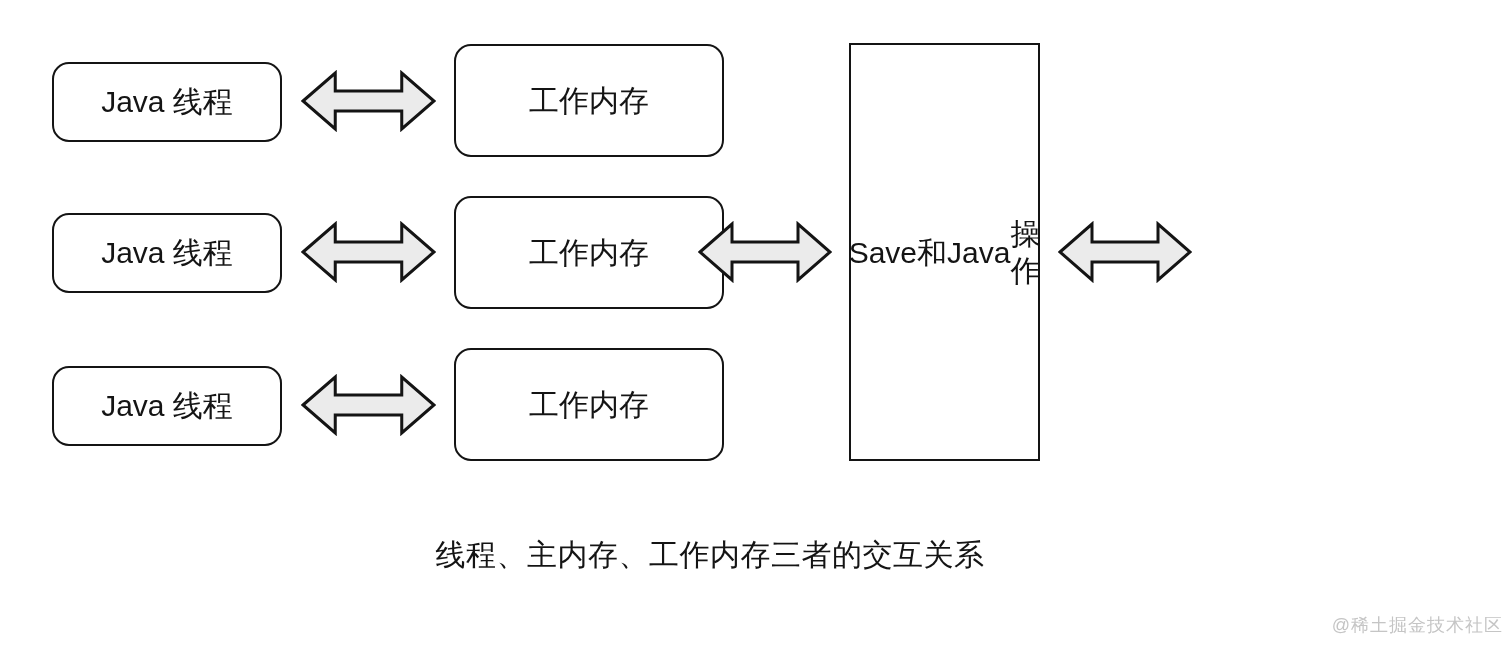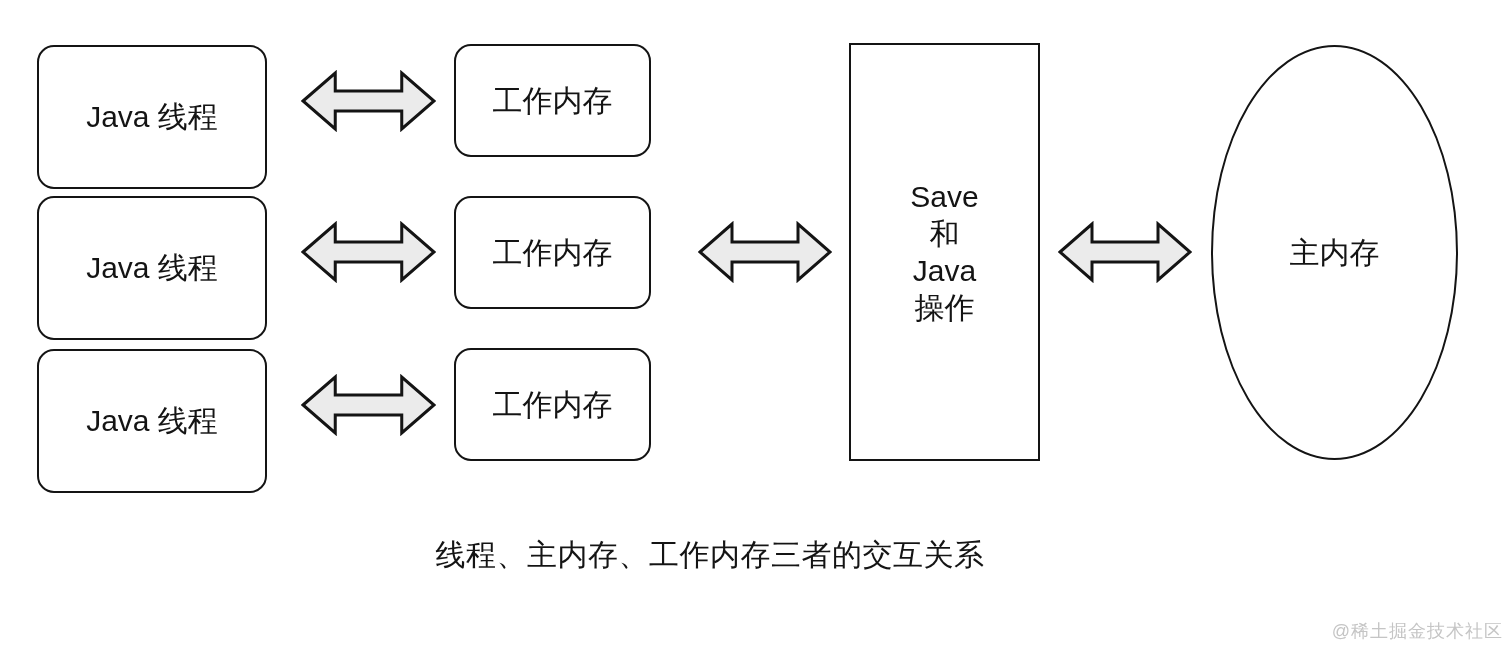--- a/index.html
+++ b/index.html
@@ -27,42 +27,43 @@
     justify-content: center;
     text-align: center;
     color: var(--line, #141414);
     font-size: 30px;
     line-height: 1.2;
   }
   .rounded {
     border-radius: 17px;
   }
   .thread-box {
-    left: 37px;
+    left: 52px;
     width: 230px;
-    height: 144px;
+    height: 80px;
+    margin-top: 17px;
   }
   .memory-box {
     left: 454px;
-    width: 197px;
+    width: 270px;
     height: 113px;
     text-align: center;
   }
   .row1 { top: 45px; }
   .row2 { top: 196px; }
   .row3 { top: 349px; }
   .mrow1 { top: 44px; }
   .mrow2 { top: 196px; }
   .mrow3 { top: 348px; }
   .saveload-box {
     left: 849px;
     top: 43px;
     width: 191px;
     height: 418px;
-    flex-direction: column;
+    flex-direction: row;
   }
   .saveload-box .line {
     display: block;
     font-size: 30px;
     line-height: 37px;
   }
   .main-memory {
     left: 1211px;
     top: 45px;
     width: 247px;
@@ -101,21 +102,20 @@
     color: var(--line, #141414);
     letter-spacing: 0.5px;
   }
   .watermark {
     position: absolute;
     right: 9px;
     top: 613px;
     font-size: 18px;
     color: var(--watermark-color, #c5c5c5);
     letter-spacing: 1px;
-    margin-top: 6px;
   }
 </style>
 </head>
 <body>
 
 <div class="canvas">
 
   <div class="node rounded thread-box row1">
     <span>Java 线程</span>
   </div>
@@ -164,21 +164,18 @@
     <span class="line">Java</span>
     <span class="line">操作</span>
   </div>
 
   <div class="arrow a-right">
     <svg viewBox="0 0 134 62" preserveAspectRatio="none" aria-hidden="true">
       <polygon points="2,31 34,3 34,21 100,21 100,3 132,31 100,59 100,41 34,41 34,59"></polygon>
     </svg>
   </div>
 
-  <div class="node main-memory">
-    <span>主内存</span>
-  </div>
 
   <div class="caption">线程、主内存、工作内存三者的交互关系</div>
 
   <div class="watermark">@稀土掘金技术社区</div>
 
 </div>
 
 </body></html>

